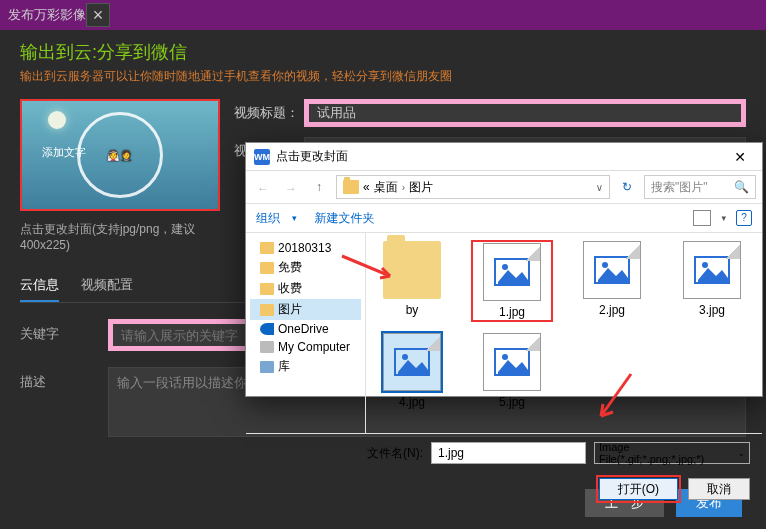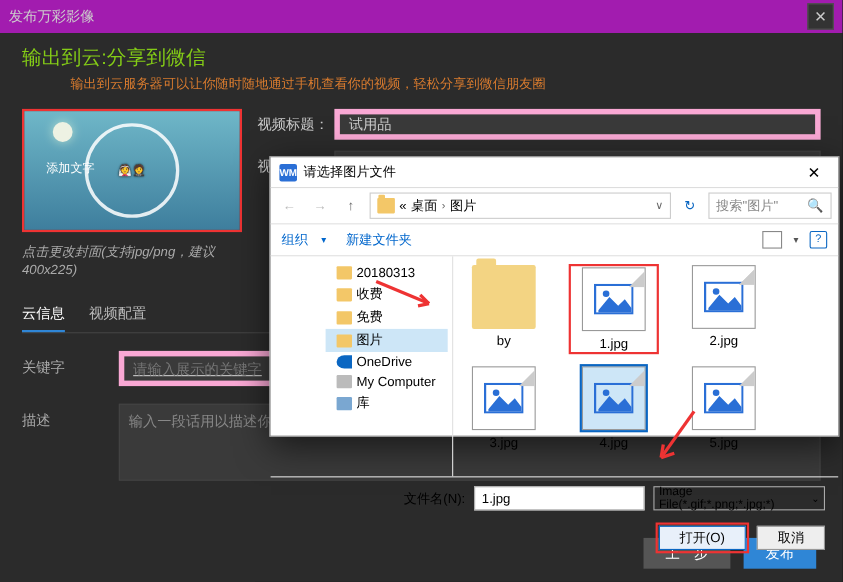--- a/index.html
+++ b/index.html
@@ -1,34 +1,34 @@
 <!DOCTYPE html>
 <html><head>
 <meta charset="utf-8">
 <style>
 * { box-sizing: border-box; margin: 0; padding: 0; font-family: "Microsoft YaHei", sans-serif; }
 body { background: #1a1a1a; width: 766px; height: 529px; position: relative; overflow: hidden; }
 
 .main-dialog { position: absolute; left: 0; top: 0; width: 766px; height: 529px; background: #2b2b2b; }
-.title-bar { height: 30px; background: #a21caf; display: flex; align-items: center; justify-content: space-between; padding: 0 8px; }
+.title-bar { height: 30px; background: #701a75; display: flex; align-items: center; justify-content: flex-start; padding: 0 8px; }
 .title-bar span { color: #ccc; font-size: 13px; }
 .close-btn { width: 24px; height: 24px; color: #ccc; font-size: 18px; text-align: center; cursor: pointer; border: 1px solid #555; background:#333; line-height:22px;}
 
 .content { padding: 10px 20px; color: #ccc; }
 .export-title { font-size: 18px; color: #84cc16; margin-bottom: 4px; }
-.export-hint { font-size: 12px; color: #d97b2e; margin-bottom: 14px; margin-left: 44px; }
+.export-hint { font-size: 12px; color: #d97b2e; margin-bottom: 14px; }
 
 .upper { display: flex; gap: 18px; }
 .thumb-wrap { width: 196px; }
 .thumb { width: 200px; height: 112px; border: 2px solid #e33; background: linear-gradient(#6fb7c8,#3e7e9d); position: relative; display:flex; align-items:center; justify-content:center;}
 .thumb-ring { width:86px; height:86px; border:3px solid rgba(255,255,255,.85); border-radius:50%; display:flex; align-items:center; justify-content:center;}
 .thumb-inner { font-size: 10px; color: #fff; text-shadow:0 0 2px #000;}
 .thumb-label { position:absolute; left:20px; top:44px; color:#fff; font-size:11px;}
 .thumb-moon { position:absolute; left:26px; top:10px; width:18px; height:18px; background:#eef2e3; border-radius:50%; box-shadow:0 0 10px rgba(240,255,220,.6);}
-.thumb-caption { font-size: 12px; color: #aaa; margin-top: 10px; font-style: italic; }
+.thumb-caption { font-size: 12px; color: #aaa; margin-top: 10px; }
 
 .form-col { flex: 1; }
 .form-row { display: flex; align-items: center; margin-bottom: 10px; }
 .form-row label { width: 70px; font-size: 13px; color: #ccc; }
 .text-input { flex: 1; height: 28px; background: #3a3a3a; border: 5px solid #f9a8d4; color: #ccc; padding: 0 8px; font-size: 13px; }
 .select-input { flex: 1; height: 28px; background: #3a3a3a; border: 1px solid #444; color: #888; padding: 0 8px; font-size: 13px; display:flex; align-items:center; justify-content:space-between;}
 .select-input .chev { font-size: 11px; color:#888;}
 
 .tabs { margin-top: 18px; display: flex; gap: 22px; border-bottom: 1px solid #444; font-size: 13px; }
 .tab { padding: 6px 0; color: #bbb; cursor: pointer; }
@@ -63,21 +63,21 @@
 .search-box { width: 112px; height: 24px; border: 1px solid #ccc; display: flex; align-items: center; padding: 0 6px; gap:4px; color:#888;}
 .search-ico { font-size:12px; color:#777;}
 
 .fd-toolbar { height: 30px; border-top: 1px solid #e0e0e0; border-bottom: 1px solid #e0e0e0; display: flex; align-items: center; padding: 0 10px; gap: 18px; }
 .tb-link { color: #0066cc; cursor: pointer; display:flex; align-items:center; gap:12px;}
 .tb-link .dd { font-size:9px;}
 .tb-right { margin-left:auto; display:flex; gap:10px; align-items:center; color:#555;}
 .view-ico { width:18px; height:16px; border:1px solid #888; position:relative;}
 .help-ico { width:16px; height:16px; border:1px solid #0a66c2; border-radius:2px; color:#0a66c2; font-size:10px; text-align:center; line-height:14px;}
 
-.fd-body { display: flex; height: 200px; padding-left: 46px; }
+.fd-body { display: flex; height: 200px; }
 .fd-sidebar { width: 120px; border-right: 1px solid #e0e0e0; padding: 6px 4px; overflow:hidden;}
 .tree-item { display: flex; align-items: center; gap: 4px; padding: 2px 2px 2px 10px; cursor: pointer; }
 .tree-item.sel { background: #cde6f7; }
 .tree-item .fi { width: 14px; height: 12px; background: #f3c768; border-radius:1px; flex-shrink:0;}
 .tree-item.onedrive .fi { background:#0a66c2; border-radius:50% 0 0 50%;}
 .tree-item.wps .fi { background:#fff; border:1px solid #888;}
 .tree-item.mycomp .fi { background:#bbb;}
 .tree-item.lib .fi { background:#7aa7d1;}
 .tree-item span { white-space:nowrap;}
 
@@ -144,41 +144,41 @@
       </div>
     </div>
 
     <div class="tabs">
       <div class="tab active">云信息</div>
       <div class="tab">视频配置</div>
     </div>
 
     <div class="meta-row">
       <div class="lbl">关键字</div>
-      <div class="val"><input class="text-input" style="height: 32px; text-decoration: underline;" placeholder="请输入展示的关键字"></div>
+      <div class="val"><input class="text-input" style="height: 32px;" placeholder="请输入展示的关键字"></div>
     </div>
     <div class="meta-row">
       <div class="lbl">描述</div>
       <div class="val">
           <div class="meta-box">输入一段话用以描述你的视频内容</div>
         </div>
     </div>
   </div>
 
   <div class="bottom-bar">
     <button class="btn prev">上一步</button>
     <button class="btn publish">发布</button>
   </div>
 </div>
 
 <div class="file-dialog">
   <div class="fd-title">
     <div class="fd-title-left">
       <div class="wm-icon">WM</div>
-      <span>请选择图片文件</span>
+      <span>点击更改封面</span>
     </div>
     <div class="fd-close">✕</div>
   </div>
 
   <div class="fd-nav">
     <div class="nav-arrow disabled">←</div>
     <div class="nav-arrow disabled">→</div>
     <div class="nav-arrow">↑</div>
     <div class="path-box">
       <div class="folder-ico"></div>
@@ -211,25 +211,25 @@
   </div>
 
   <div class="fd-body">
     <div class="fd-sidebar" id="fd-sidebar">
         <div class="tree-item folder">
           <div class="fi"></div>
           <span>20180313</span>
         </div>
         <div class="tree-item folder">
           <div class="fi"></div>
+          <span>免费</span>
+        </div>
+        <div class="tree-item folder">
+          <div class="fi"></div>
           <span>收费</span>
-        </div>
-        <div class="tree-item folder">
-          <div class="fi"></div>
-          <span>免费</span>
         </div>
         <div class="tree-item sel folder">
           <div class="fi"></div>
           <span>图片</span>
         </div>
         <div class="tree-item onedrive">
           <div class="fi"></div>
           <span>OneDrive</span>
         </div>
         <div class="tree-item mycomp">

